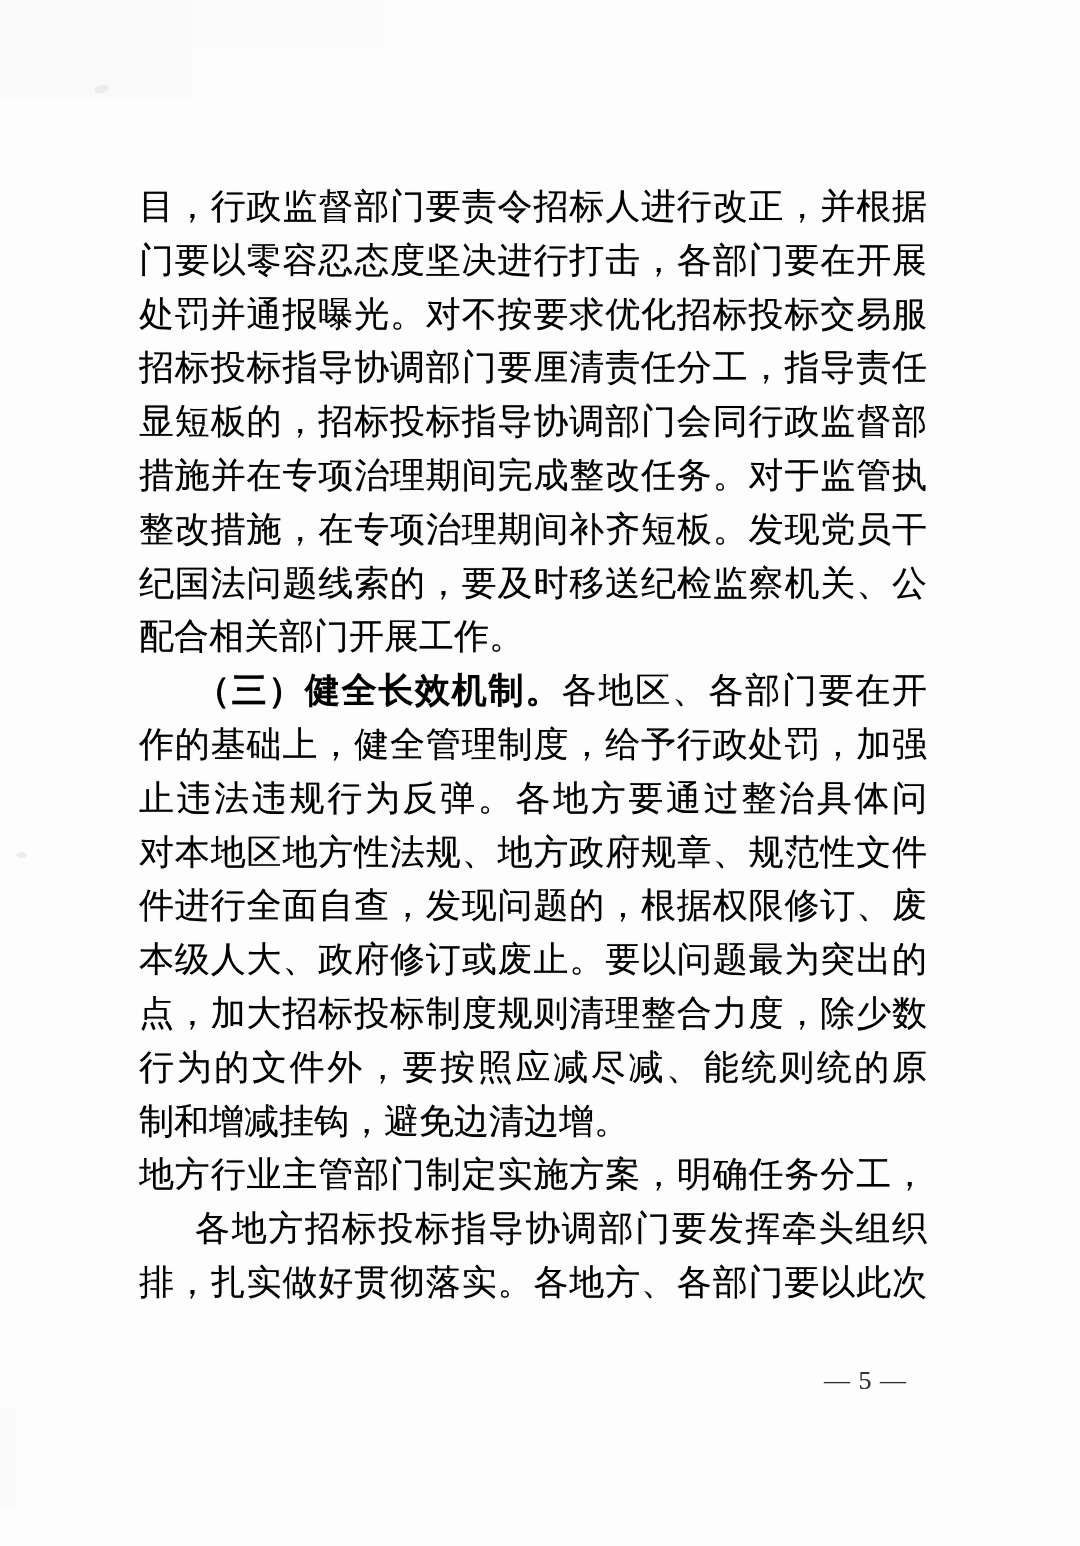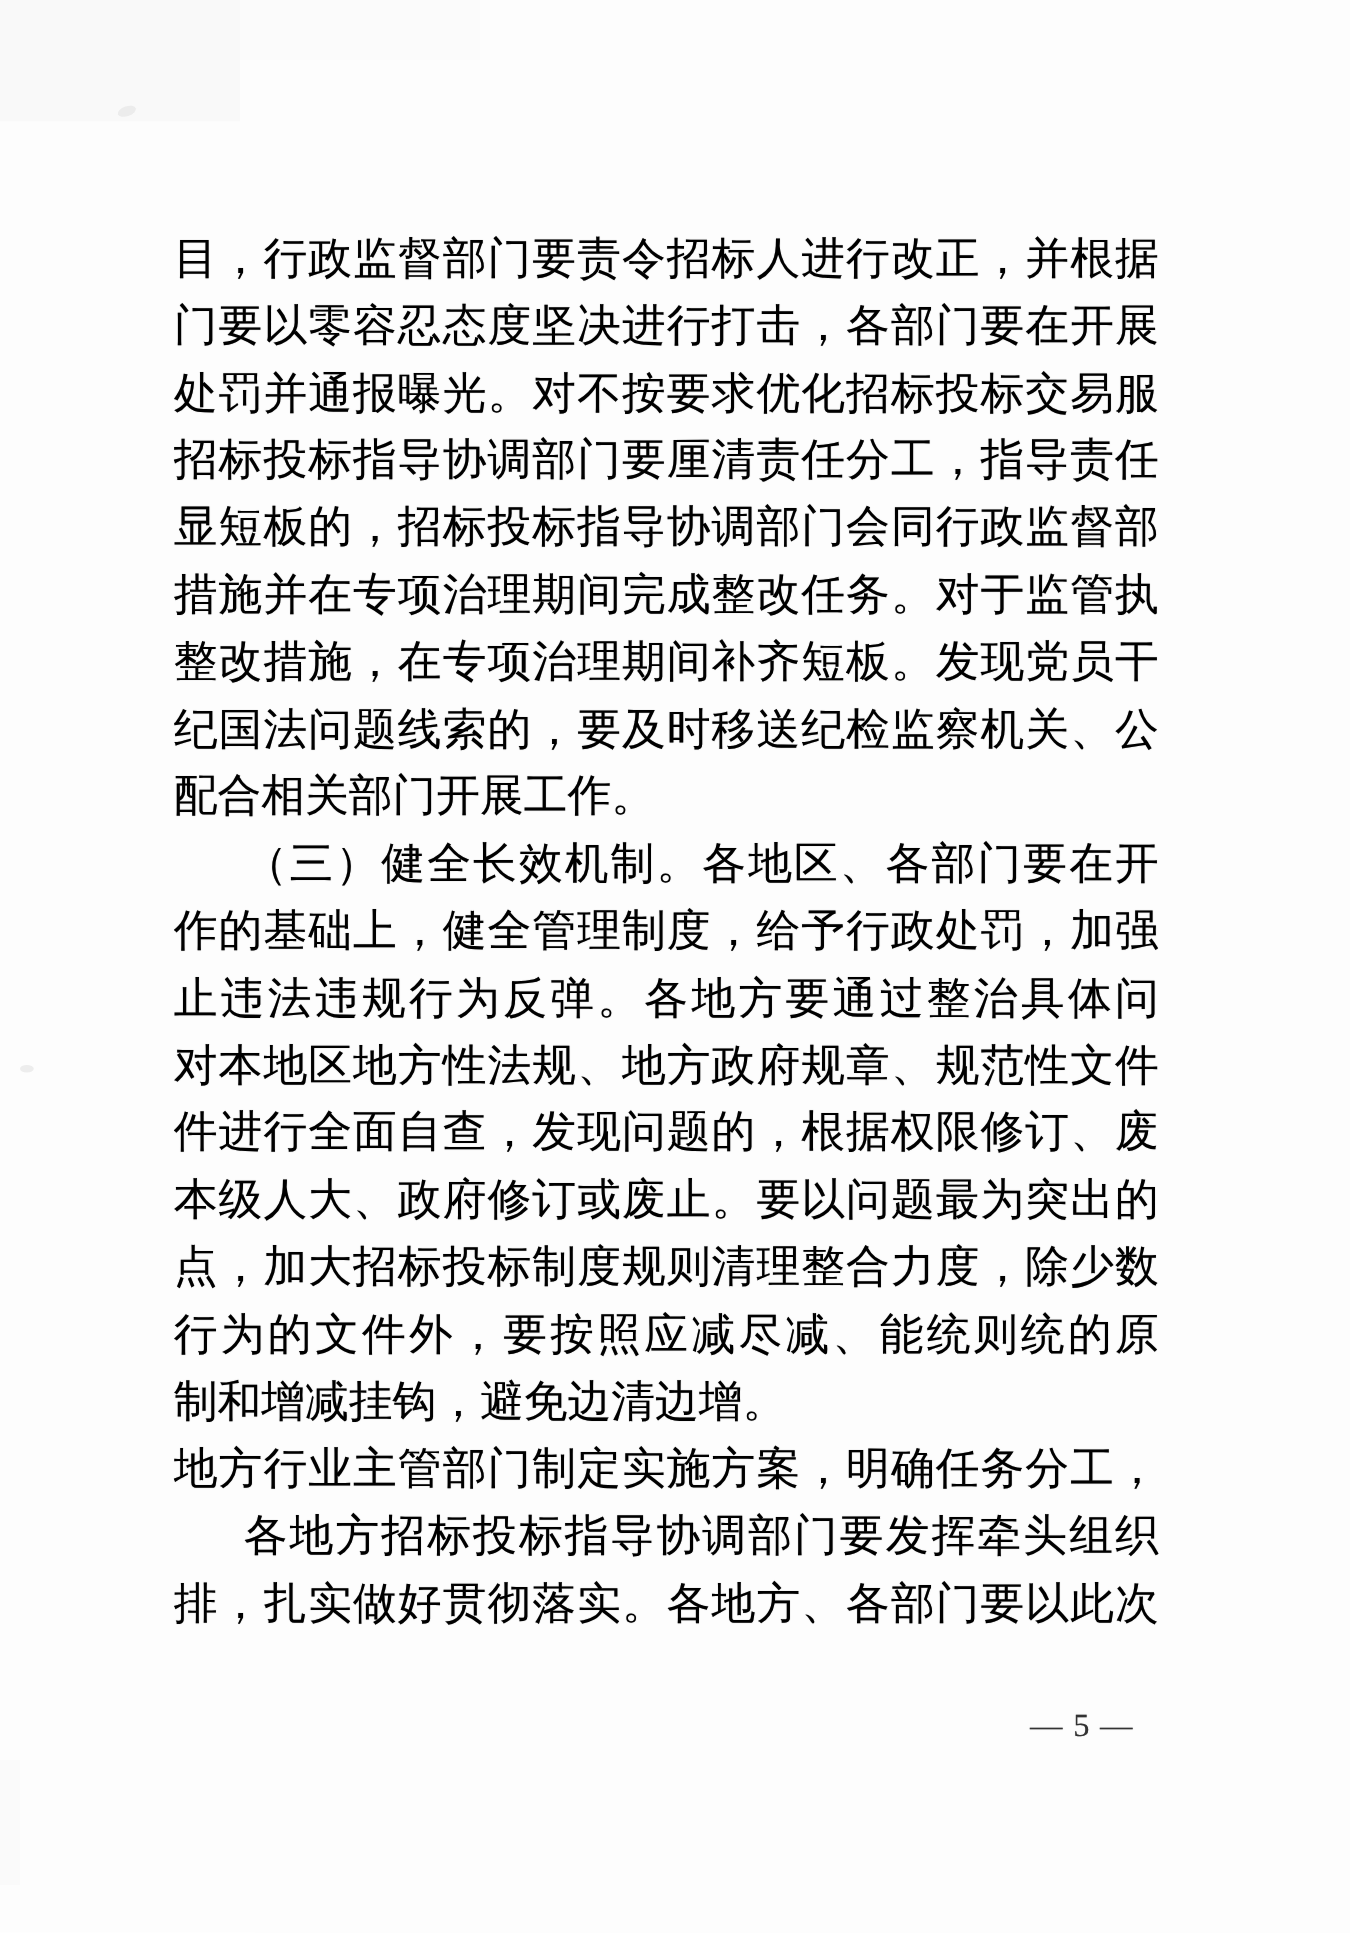--- a/index.html
+++ b/index.html
@@ -51,21 +51,21 @@
     color: #000000;
     text-shadow: 0 0 0.7px rgba(45,45,45,0.55);
   }
   .line {
     height: 53.8px;
     overflow: hidden;
     text-align: justify;
   }
   .line.j { text-align-last: justify; }
   .line.ind { text-indent: 56px; }
-  .bold-lead { font-weight: 400; margin-top: 30px; }
+  .bold-lead { font-weight: 700; margin-top: 30px; }
   .page-number {
     position: absolute;
     left: 824px;
     top: 1364px;
     width: 110px;
     font-size: 26px;
     line-height: 34px;
     color: #333333;
     letter-spacing: 1px;
     white-space: nowrap;

